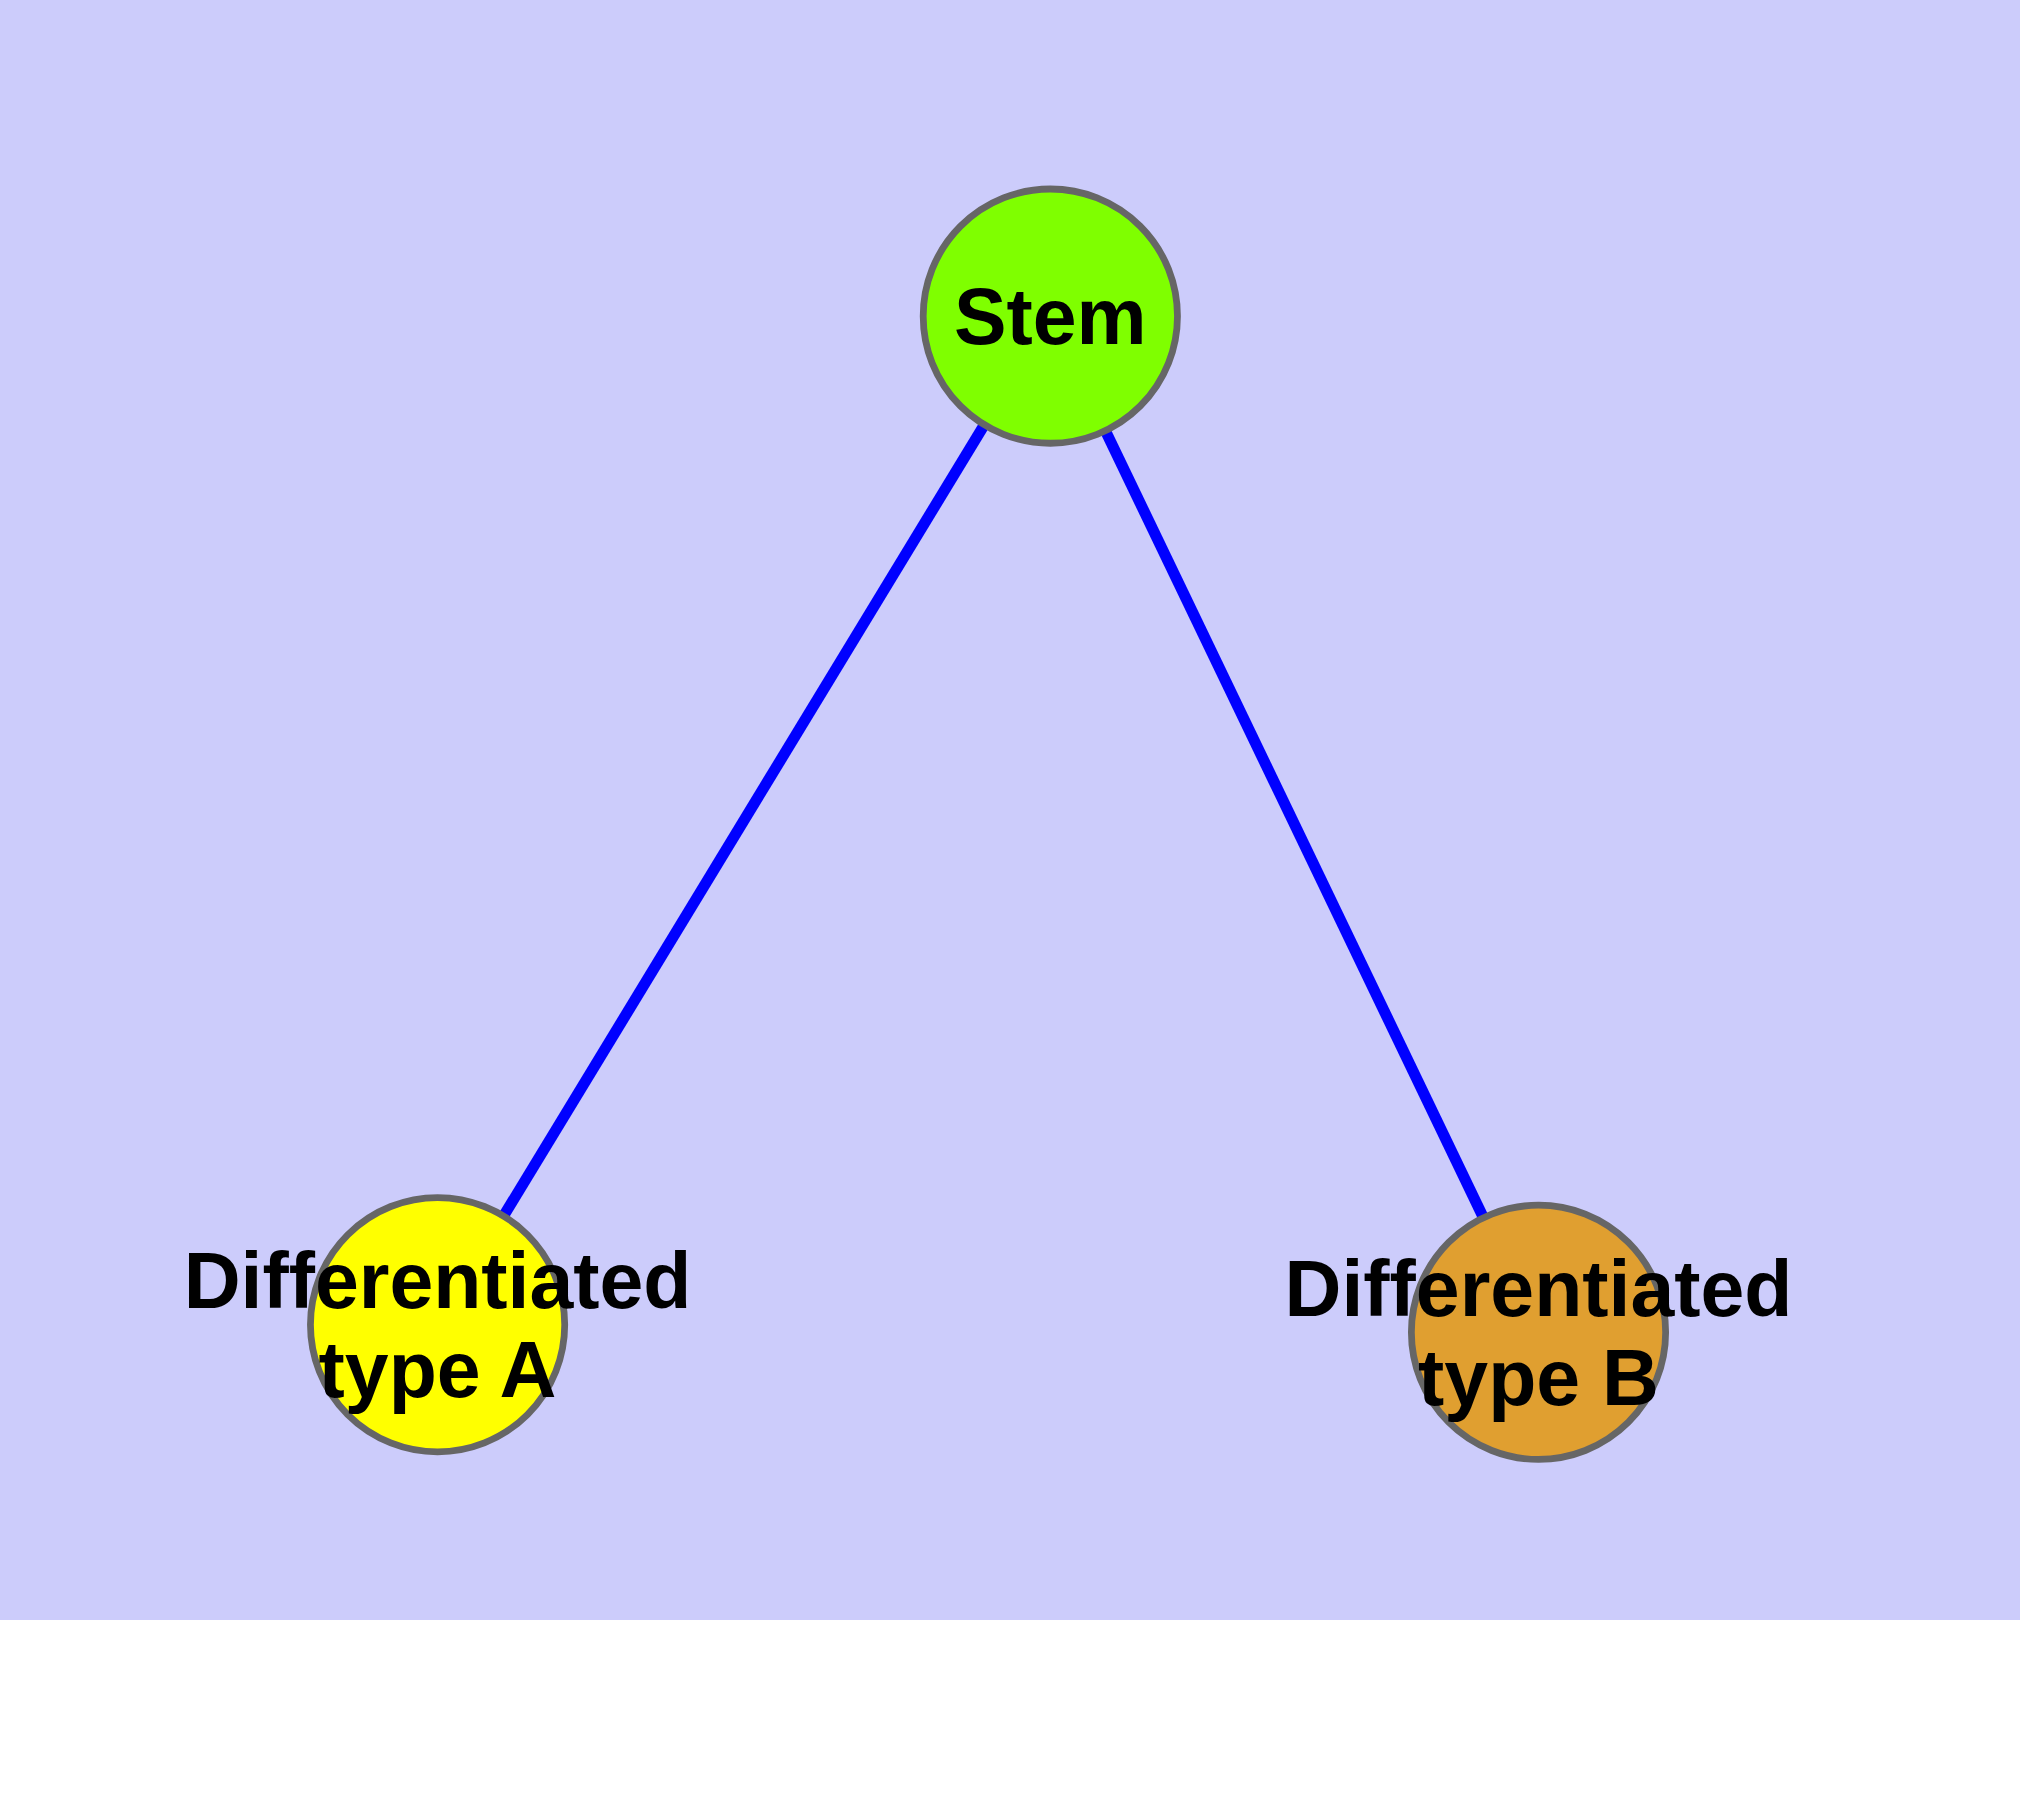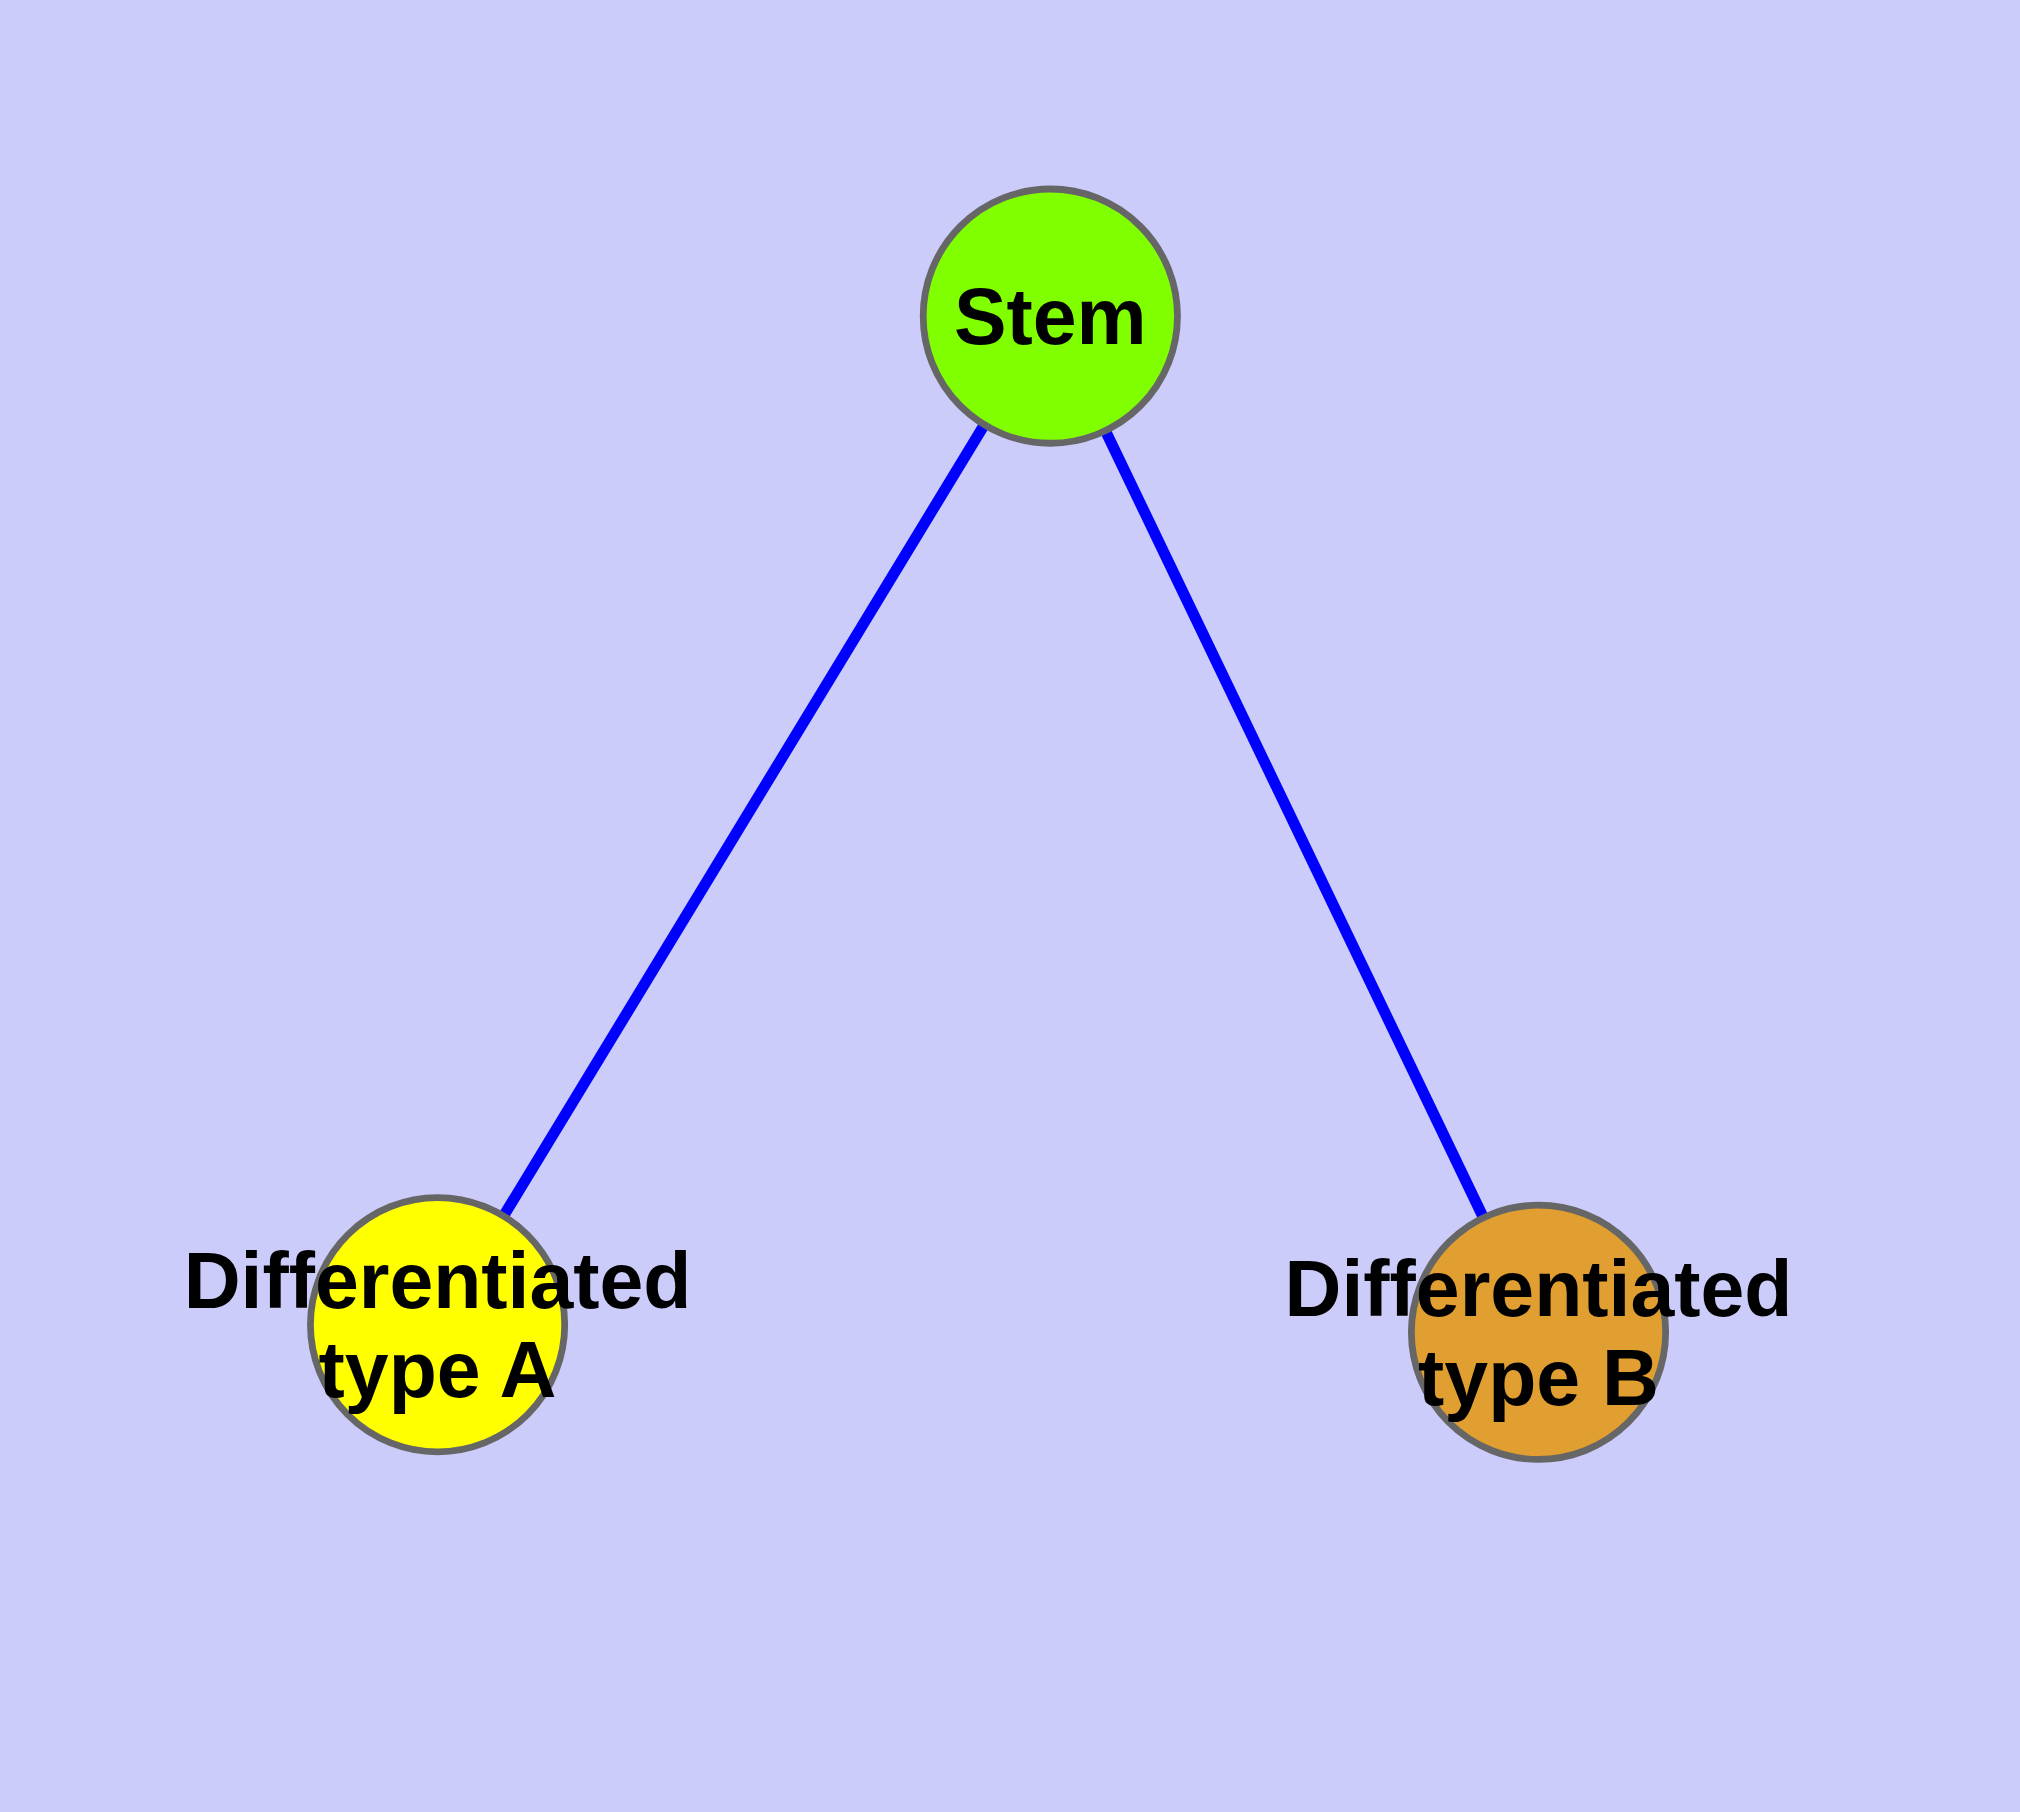--- a/index.html
+++ b/index.html
@@ -35,21 +35,21 @@
     font-size: 93px;
     fill: #000000;
     text-anchor: middle;
     dominant-baseline: alphabetic;
     white-space: pre;
   }
 </style>
 </head>
 <body>
 
-<div id="canvas" style="width: 2021px; height: 1812px;">
+<div id="canvas" style="width: 2021px; height: 1620px;">
   <div id="plot-bg" style="background: rgb(204, 204, 251);"></div>
 
   <svg id="graph-svg" viewBox="0 0 2384 2138" xmlns="http://www.w3.org/2000/svg">
     <g id="edges-layer">
         <line x1="1239" y1="373" x2="516" y2="1563" stroke="#0000ff" stroke-width="13" stroke-linecap="butt"></line>
         <line x1="1239" y1="373" x2="1815" y2="1572" stroke="#0000ff" stroke-width="13" stroke-linecap="butt"></line>
       </g>
     <g id="nodes-layer">
         <g>
           <circle cx="1239" cy="373" r="150" fill="#7fff00" stroke="#666666" stroke-width="8"></circle>

